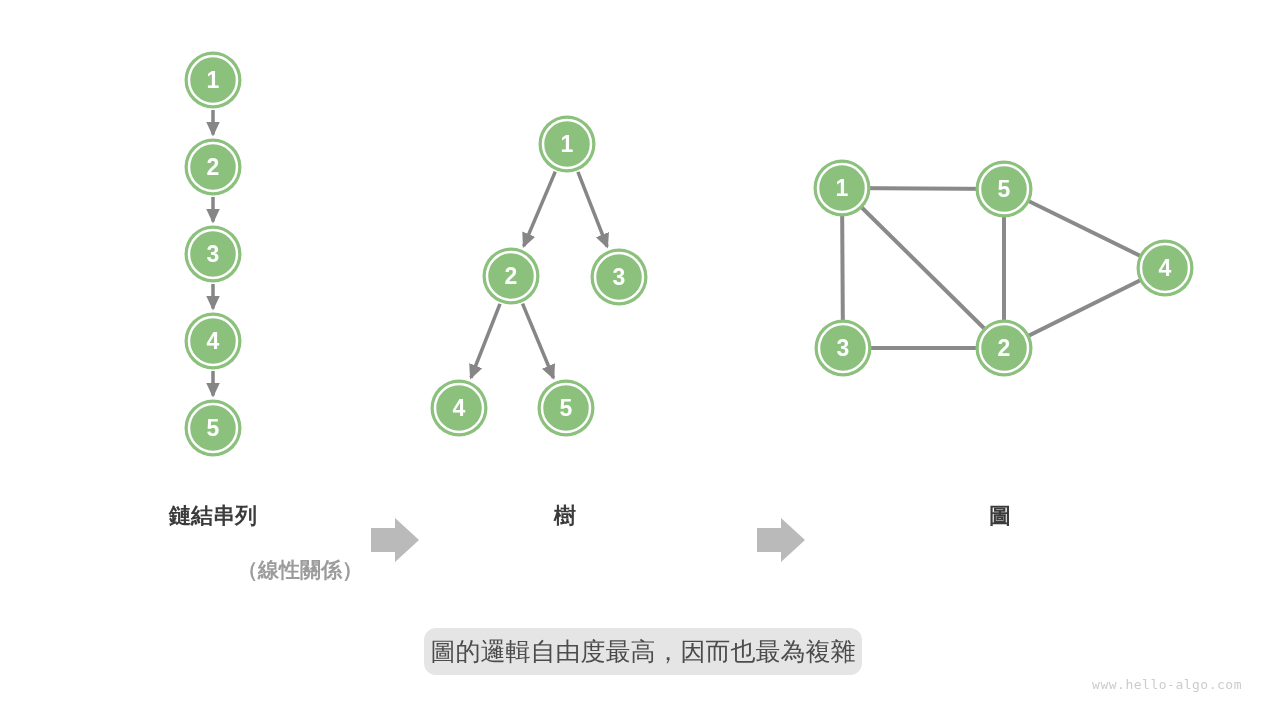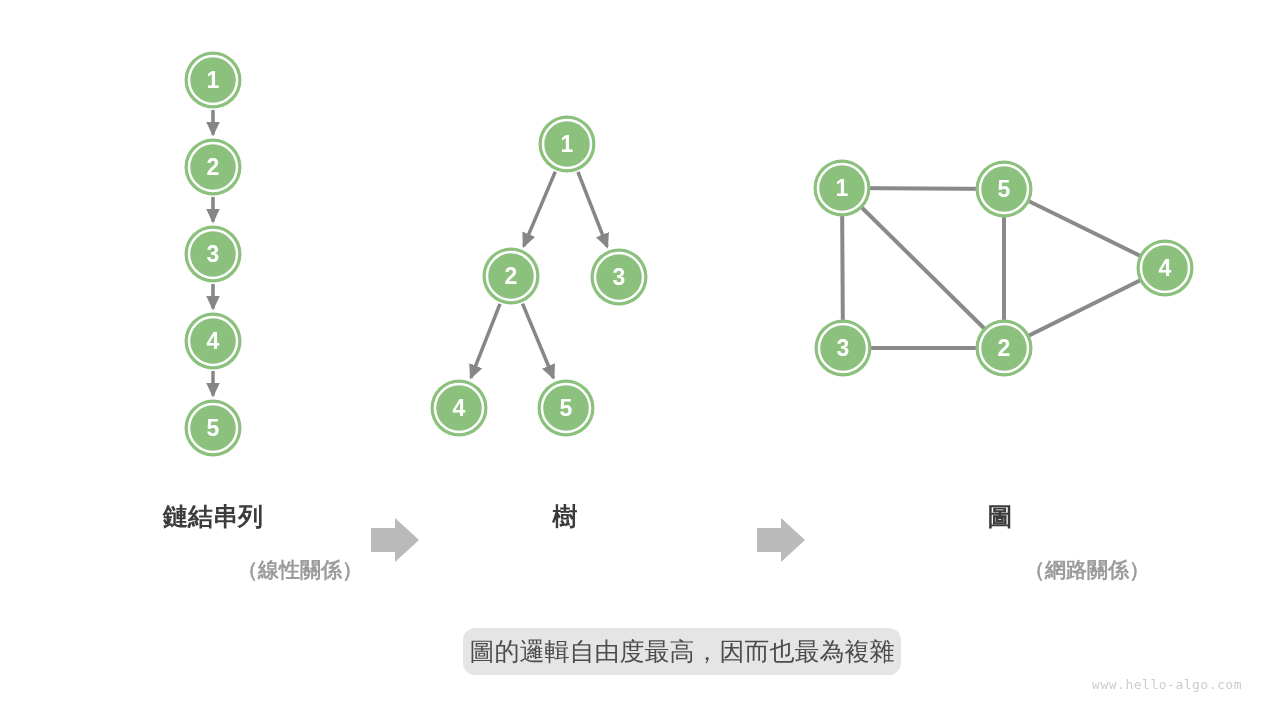--- a/index.html
+++ b/index.html
@@ -60,21 +60,21 @@
   .section-label {
     position: absolute;
     width: 300px;
     text-align: center;
   }
   .section-title {
     position: absolute;
     width: 300px;
     text-align: center;
     top: 0;
-    font-size: 25px;
+    font-size: 22px;
     font-weight: bold;
     line-height: 28px;
     color: var(--title);
   }
   .section-subtitle {
     position: absolute;
     width: 300px;
     text-align: right;
     top: 55px;
     font-size: 21px;
@@ -88,21 +88,20 @@
     top: 628px;
     width: 438px;
     height: 47px;
     line-height: 47px;
     border-radius: 12px;
     background: var(--caption-bg);
     color: var(--caption-text);
     font-size: 25px;
     text-align: center;
     white-space: nowrap;
-    margin-left: 39px;
   }
   .watermark {
     position: absolute;
     right: 38px;
     top: 677px;
     font-family: "DejaVu Sans Mono", monospace;
     font-size: 13px;
     letter-spacing: 0.5px;
     color: var(--watermark);
   }
@@ -223,20 +222,19 @@
     <div class="section-title">鏈結串列</div>
     <div class="section-subtitle">（線性關係）</div>
   </div>
 
   <div class="section-label" style="left:415px; top:502px; height:90px;">
     <div class="section-title">樹</div>
   </div>
 
   <div class="section-label" style="left:850px; top:502px; height:90px;">
     <div class="section-title">圖</div>
-    <div class="section-subtitle">（網路關係）</div>
   </div>
 
   <div class="caption-pill">圖的邏輯自由度最高，因而也最為複雜</div>
 
   <div class="watermark">www.hello-algo.com</div>
 
 </div>
 
 </body></html>

